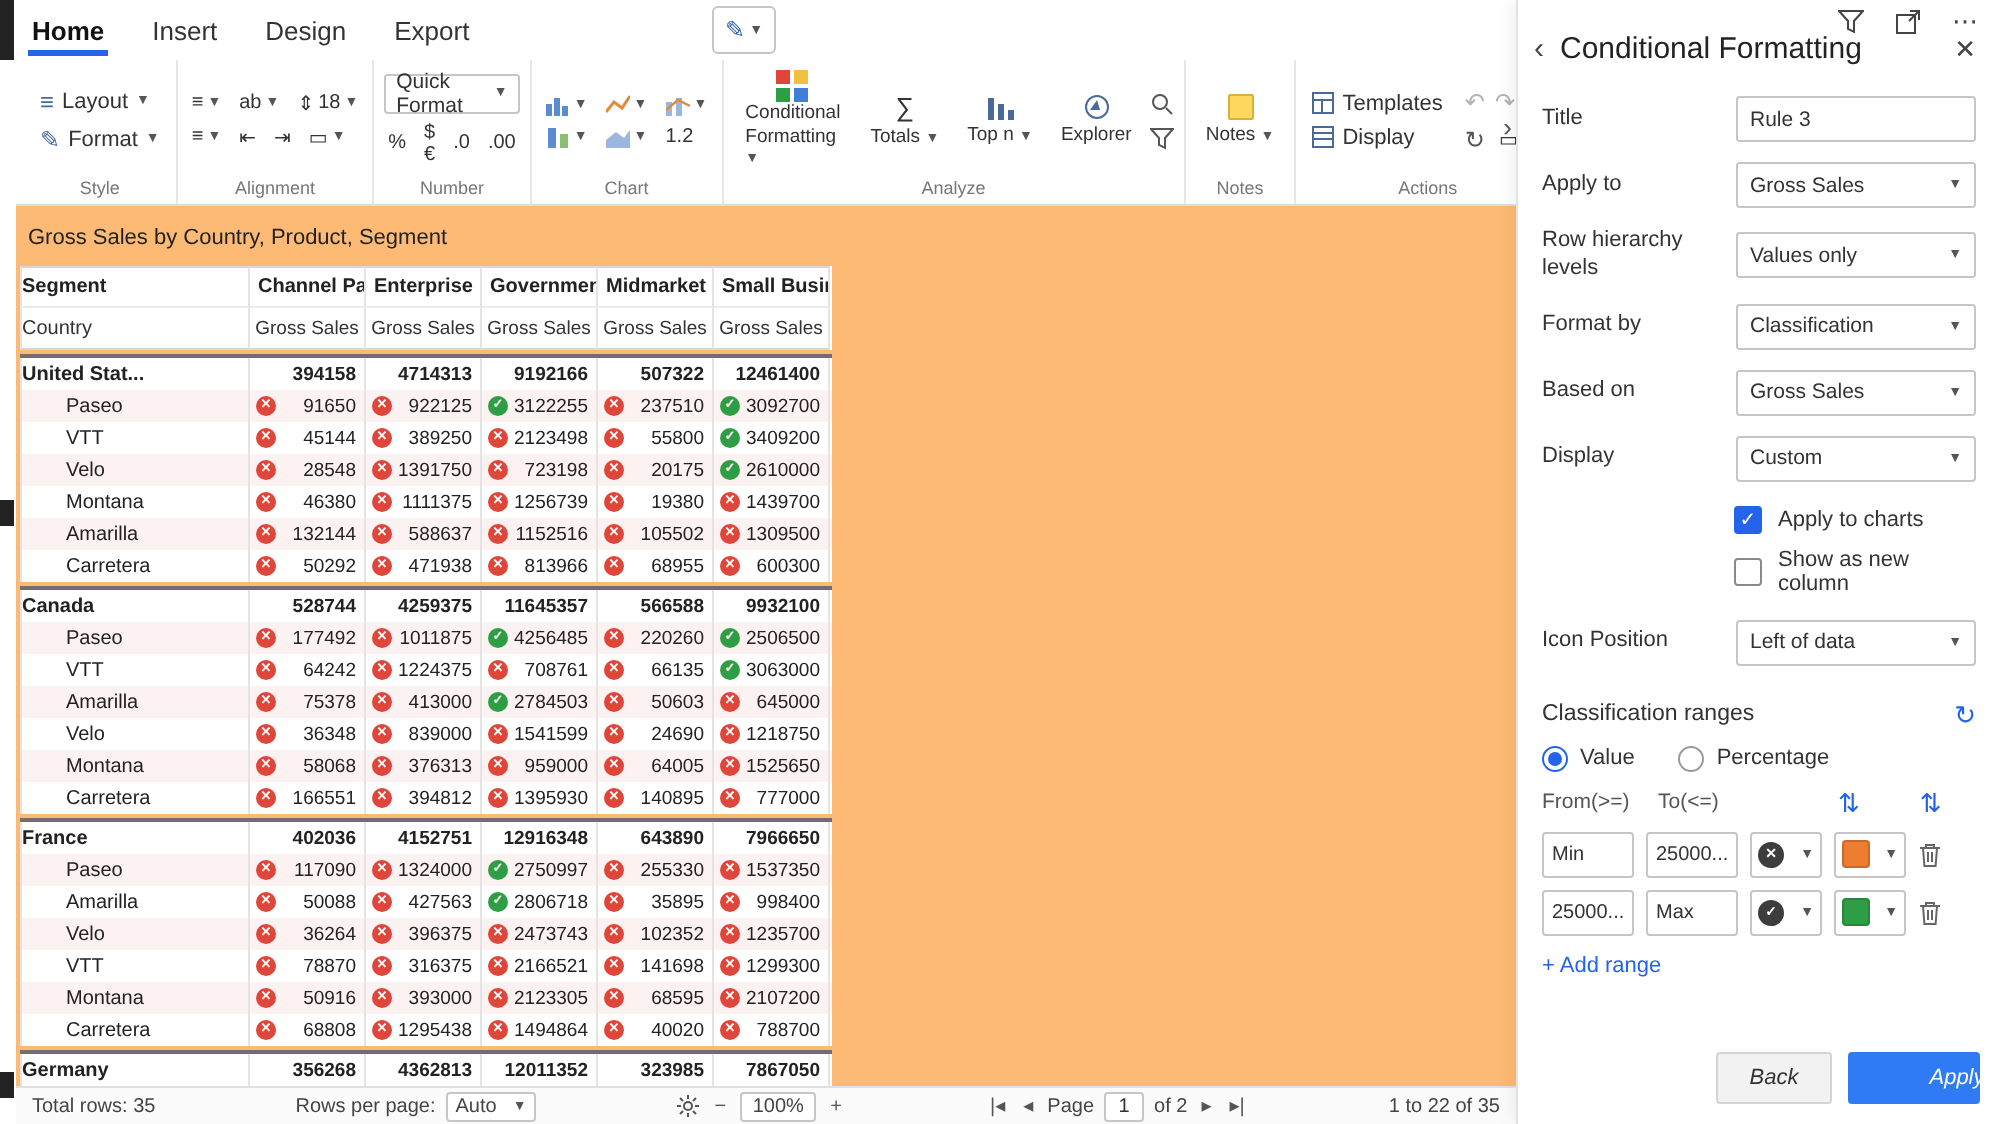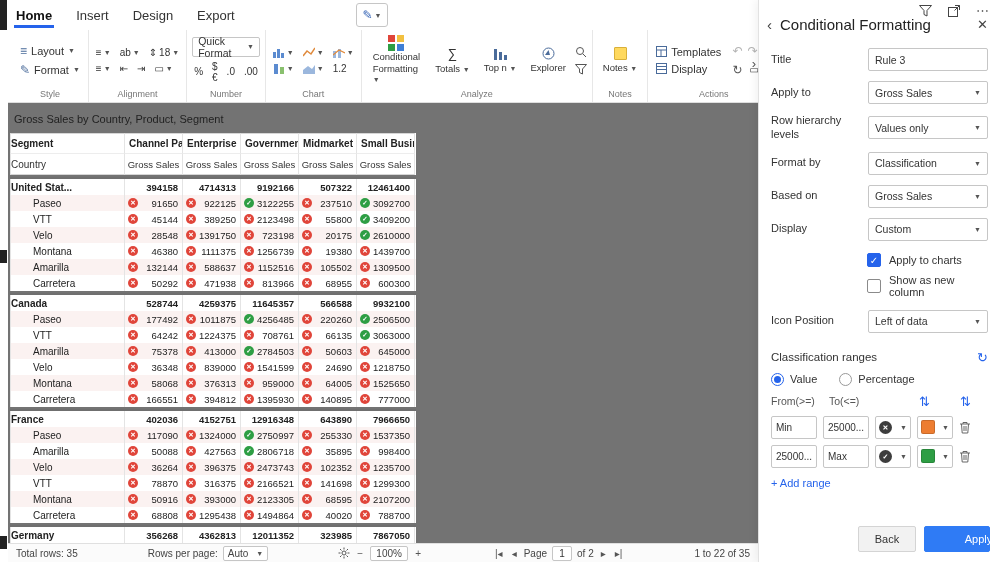--- a/index.html
+++ b/index.html
@@ -35,21 +35,21 @@
 .smbtn{display:flex;align-items:center;gap:2px;font-size:10px;color:#333;padding:1px 2px;cursor:pointer;}
 .qf{border:1px solid #c6c6c6;border-radius:2px;height:20px;display:flex;align-items:center;gap:14px;padding:0 5px;font-size:10.5px;color:#333;}
 .stack{display:flex;flex-direction:column;align-items:center;justify-content:center;gap:2px;font-size:9.5px;color:#333;padding:0 5px;cursor:pointer;white-space:nowrap;}
 .cfbig{display:flex;flex-direction:column;align-items:center;gap:1px;font-size:9.5px;color:#333;padding:0 6px;line-height:1.15;cursor:pointer;}
 .icn{display:inline-flex;align-items:center;justify-content:center;}
 .gray{color:#b3b3b3;}
 .ribbon-expand{position:absolute;right:2px;top:26px;font-size:13px;color:#555;cursor:pointer;}
 .notepad{width:13px;height:13px;background:#ffd95e;border:1px solid #d9b03a;border-radius:1px;}
 
 
-.content{flex:1;overflow:hidden;position:relative;background:#737373;}
+.content{flex:1;overflow:hidden;position:relative;background:#fdba74;}
 .sheet-title{font-size:11px;color:#222;margin:10px 0 8px 6px;}
 .ptable{margin-left:2px;width:406px;font-size:10px;border-bottom:1px solid #d6d6d6;}
 .trow{display:flex;background:#fff;}
 .tcell{border-right:1px solid #e4e4e4;display:flex;align-items:center;position:relative;overflow:hidden;white-space:nowrap;}
 .tcell:first-child{border-left:1px solid #e4e4e4;}
 .tcell.label{width:115px;padding-left:0;color:#222;}
 .tcell.val{width:58px;justify-content:flex-end;padding-right:4px;font-size:9.5px;}
 .hrow1 .tcell{height:21px;font-weight:bold;border-top:1px solid #d6d6d6;border-bottom:1px solid #ededed;font-size:10px;}
 .hrow1 .tcell.val{justify-content:flex-start;padding-left:4px;}
 .hrow2 .tcell{height:21px;border-bottom:1px solid #d6d6d6;color:#333;}
@@ -105,21 +105,21 @@
 .fromto .s2{margin-left:30px;}
 .range-row{display:flex;align-items:center;gap:6px;padding:3px 12px;}
 .rin{width:46px;height:23px;border:1px solid #c6c6c6;border-radius:2px;font-size:10px;padding:0 4px;display:flex;align-items:center;color:#333;overflow:hidden;white-space:nowrap;}
 .isel{width:36px;height:23px;border:1px solid #c6c6c6;border-radius:2px;display:flex;align-items:center;justify-content:space-between;padding:0 3px;cursor:pointer;}
 .ribadge{width:13px;height:13px;border-radius:50%;background:#3d3d3d;color:#fff;font-size:7px;line-height:13px;text-align:center;font-weight:bold;}
 .csel{width:36px;height:23px;border:1px solid #c6c6c6;border-radius:2px;display:flex;align-items:center;justify-content:space-between;padding:0 3px;cursor:pointer;}
 .swatch{width:14px;height:14px;border-radius:2px;border:1px solid rgba(0,0,0,.15);}
 .trash{color:#666;cursor:pointer;display:flex;}
 .addrange{padding:6px 12px;font-size:11px;color:#2563eb;cursor:pointer;}
 .panel-foot{position:absolute;bottom:10px;right:10px;display:flex;gap:8px;}
-.btn{height:26px;border-radius:2px;font-size:11px;display:flex;align-items:center;justify-content:center;cursor:pointer;font-family:"Liberation Sans",sans-serif;}
+.btn{height:26px;border-radius:2px;font-size:11px;display:flex;align-items:center;justify-content:center;cursor:pointer;font-family:"Liberation Sans",sans-serif;font-style:italic;}
 .btn-back{width:58px;background:#f2f2f2;border:1px solid #d4d4d4;color:#333;}
 .btn-apply{width:66px;background:#2f7bf5;border:1px solid #2f7bf5;color:#fff;padding-left:43px;}
 svg{display:block;}
 </style>
 </head>
 <body>
 
 <div class="app">
 
   <div class="gutter">

